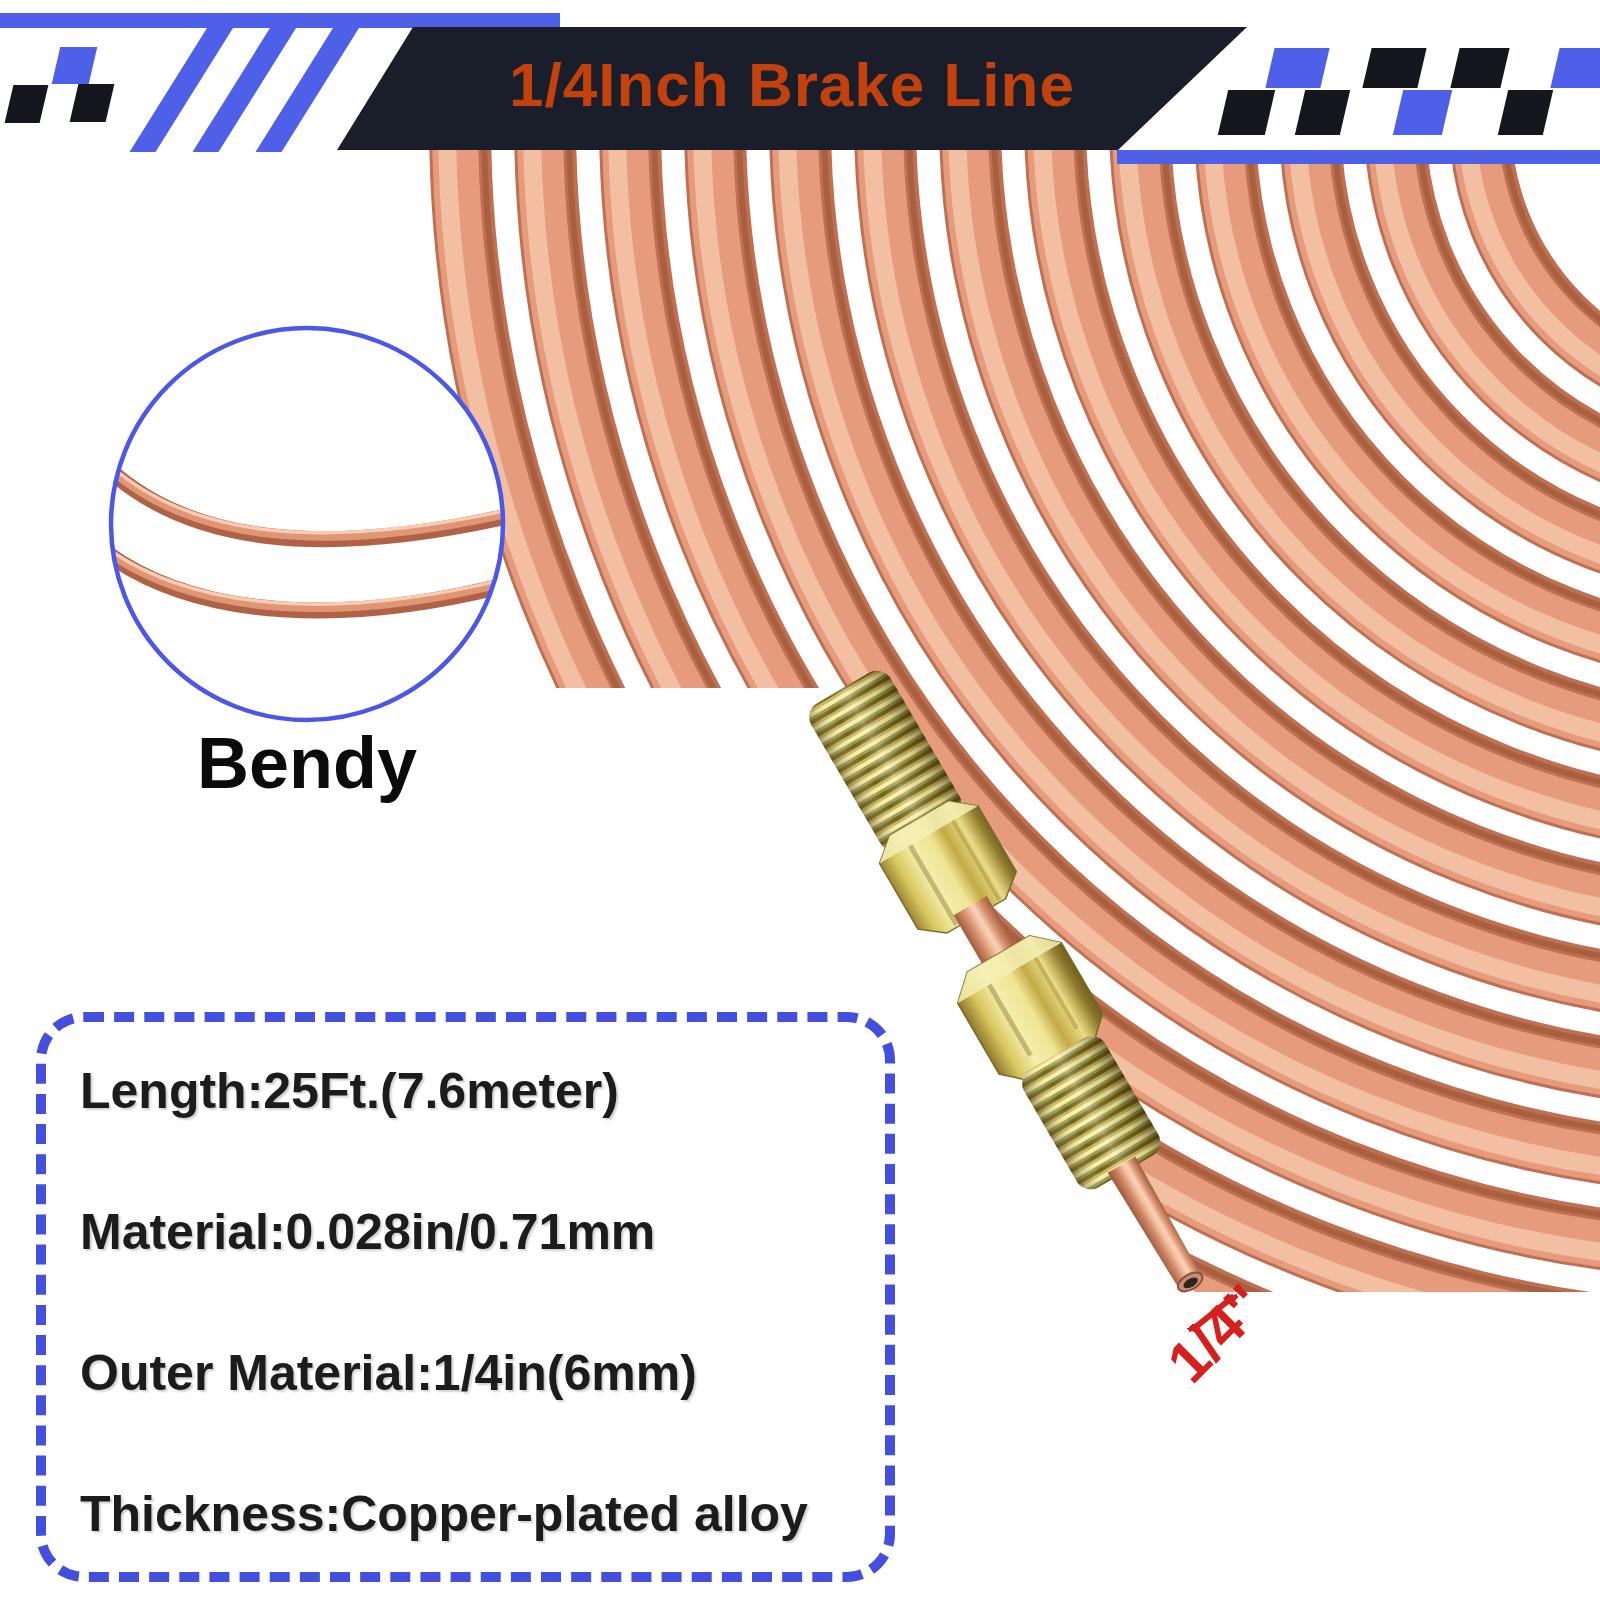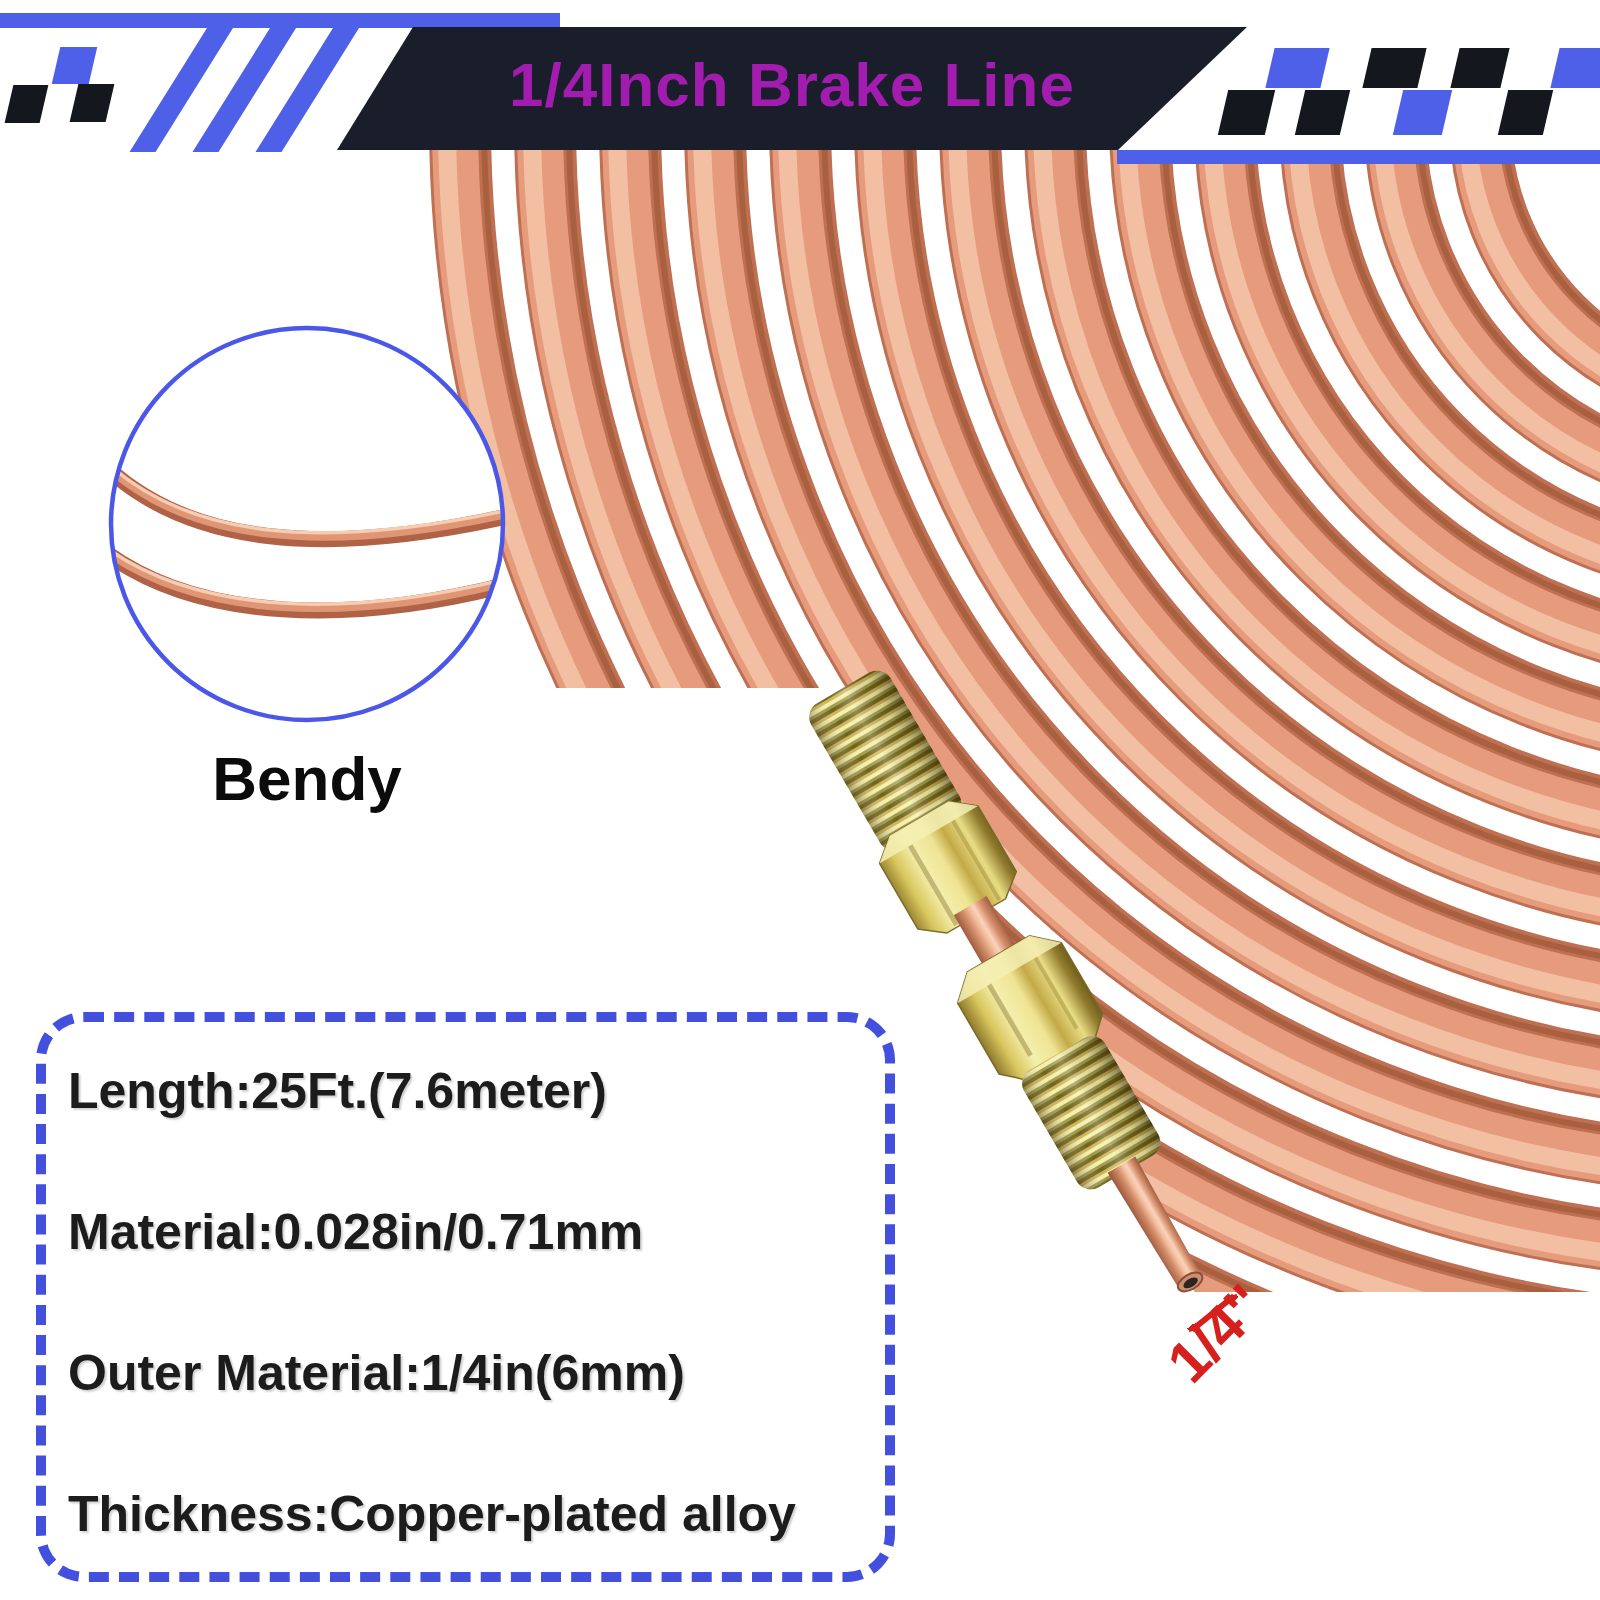--- a/index.html
+++ b/index.html
@@ -11,39 +11,39 @@
   .abs{position:absolute;}
   
   .topbar-left{left:0;top:13px;width:560px;height:15px;background:var(--accent);}
   .botbar-right{left:1117px;top:150px;width:483px;height:14px;background:var(--accent);}
   .banner{
     left:337px;top:27px;width:910px;height:123px;background:var(--banner-dark);
     clip-path:polygon(76px 0,910px 0,781px 100%,0 100%);
   }
   .banner-title{
     left:337px;top:27px;width:910px;height:114px;display:flex;align-items:center;justify-content:center;
-    color:#a21caf;font-size:62px;font-weight:bold;letter-spacing:1px;
+    color:#c2410c;font-size:62px;font-weight:bold;letter-spacing:1px;
   }
   .stripe{top:28px;width:26px;height:124px;background:var(--accent);transform:skewX(-32deg);transform-origin:0 0;}
   .chk{transform:skewX(-13deg);}
   .chk.blue{background:var(--accent);}
   .chk.black{background:var(--checker-black);}
   
   .inset-circle-wrap{left:103px;top:320px;width:408px;height:408px;}
   .bendy{
     left:105px;top:722px;width:404px;text-align:center;color:#0b0b0b;
-    font-size:62px;font-weight:bold;letter-spacing:0px;margin-top:21px;
+    font-size:72px;font-weight:bold;letter-spacing:0px;
   }
   
   .spec-box{
     left:36px;top:1012px;width:859px;height:570px;box-sizing:border-box;
     border:10px dashed var(--accent-dark);border-radius:48px;background:transparent;
   }
   .spec-line{
-    left:68px;color:var(--text-dark);font-size:50px;font-weight:bold;line-height:58px;white-space:nowrap;
+    left:80px;color:var(--text-dark);font-size:50px;font-weight:bold;line-height:58px;white-space:nowrap;
     text-shadow:2px 2px 2px rgba(0,0,0,0.18);
   }
   .spec-line.l1{top:1062px;} .spec-line.l2{top:1203px;}
   .spec-line.l3{top:1344px;} .spec-line.l4{top:1485px;}
   svg text{font-family:"Liberation Sans","DejaVu Sans",sans-serif;}
 </style>
 </head>
 <body style="--accent: #4f60e8; --accent-dark: #4350de; --banner-dark: #1a1e2a; --checker-black: #15171f; --text-dark: #1c1c1c;">
 
 <svg class="abs" style="left:0;top:0" width="1600" height="1600" viewBox="0 0 1600 1600">

